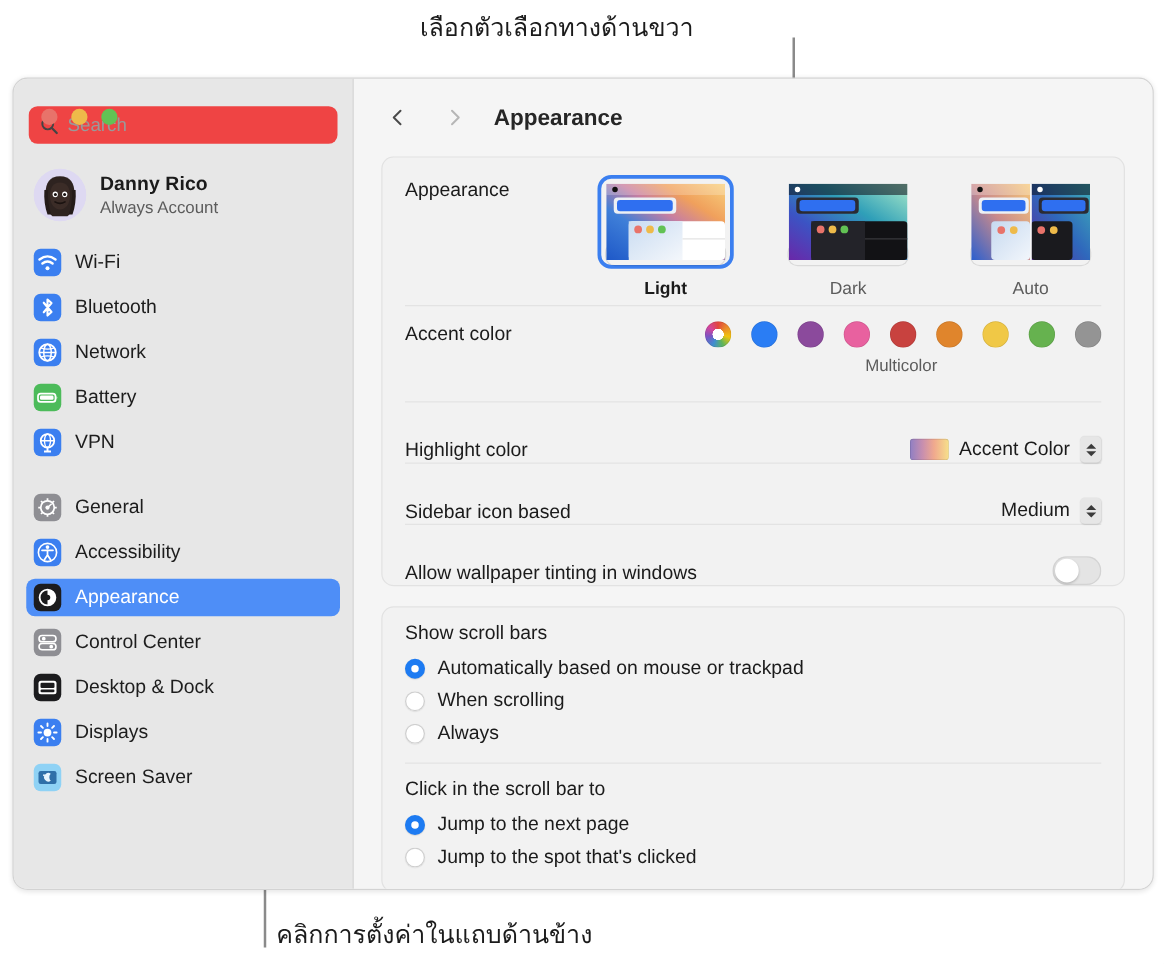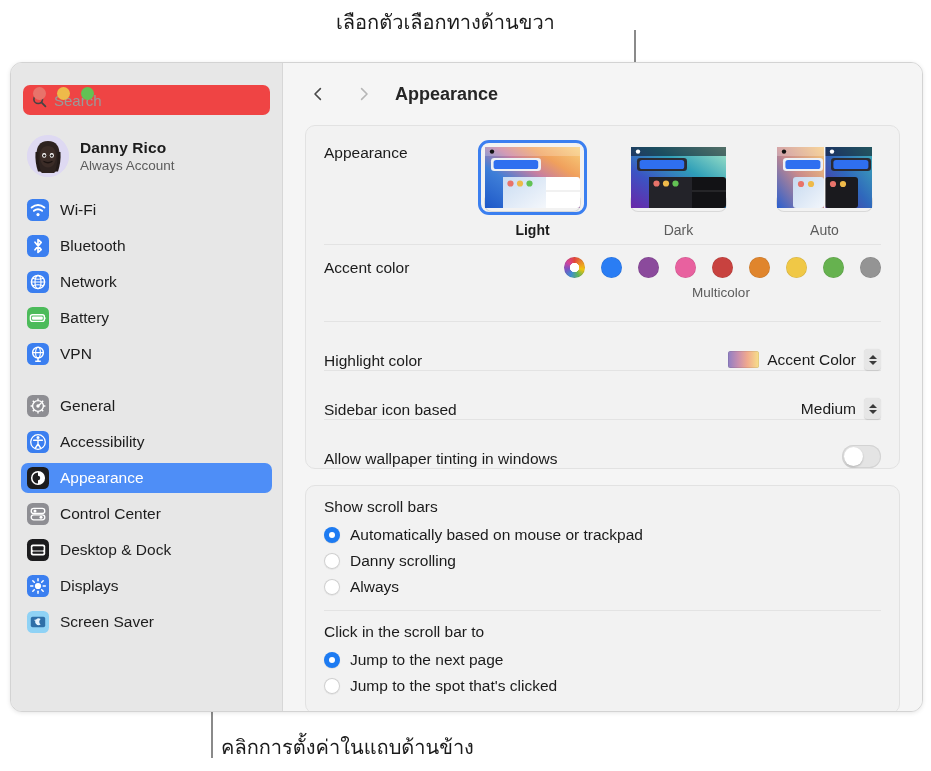--- a/index.html
+++ b/index.html
@@ -675,21 +675,21 @@
       <div class="card card-radios">
 
         <div class="group-title">Show scroll bars</div>
 
         <div class="radio-row">
           <span class="radio on"></span>
           <span class="radio-label">Automatically based on mouse or trackpad</span>
         </div>
         <div class="radio-row">
           <span class="radio"></span>
-          <span class="radio-label">Danny scrolling</span>
+          <span class="radio-label">When scrolling</span>
         </div>
         <div class="radio-row">
           <span class="radio"></span>
           <span class="radio-label">Always</span>
         </div>
 
         <div class="radio-sep"></div>
 
         <div class="group-title">Click in the scroll bar to</div>
 

